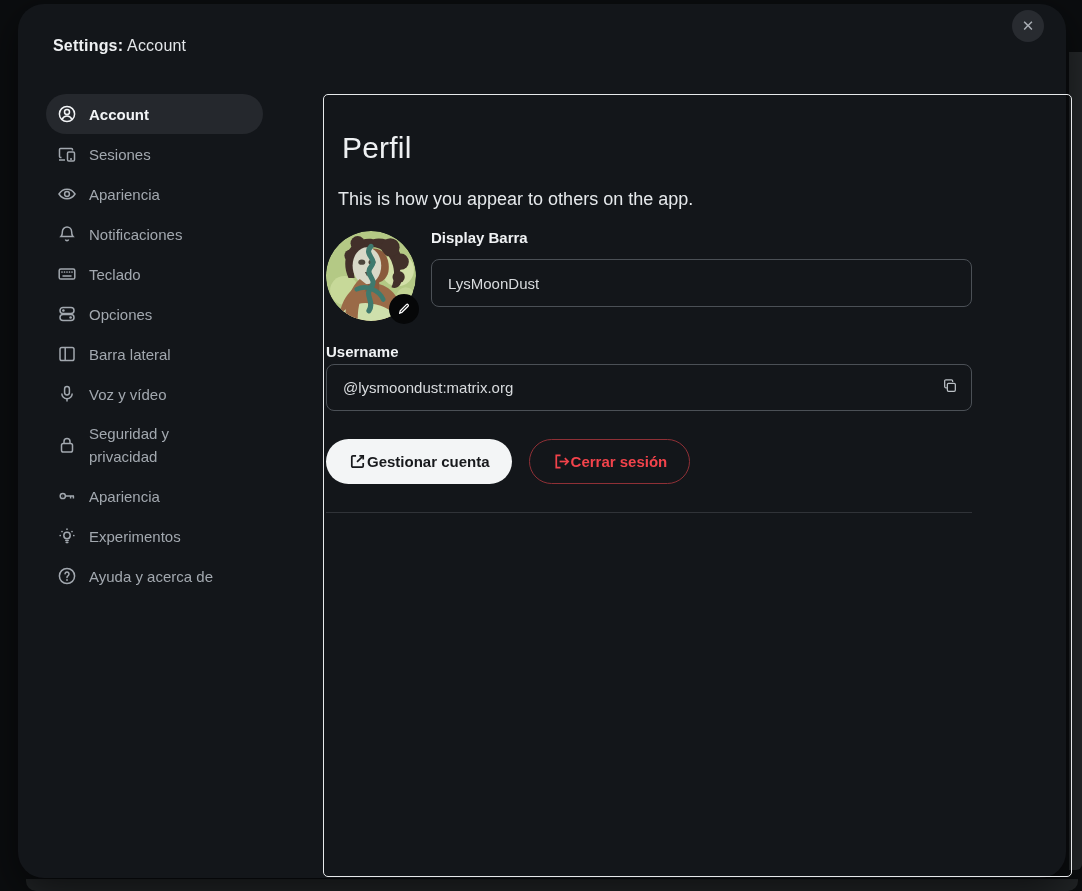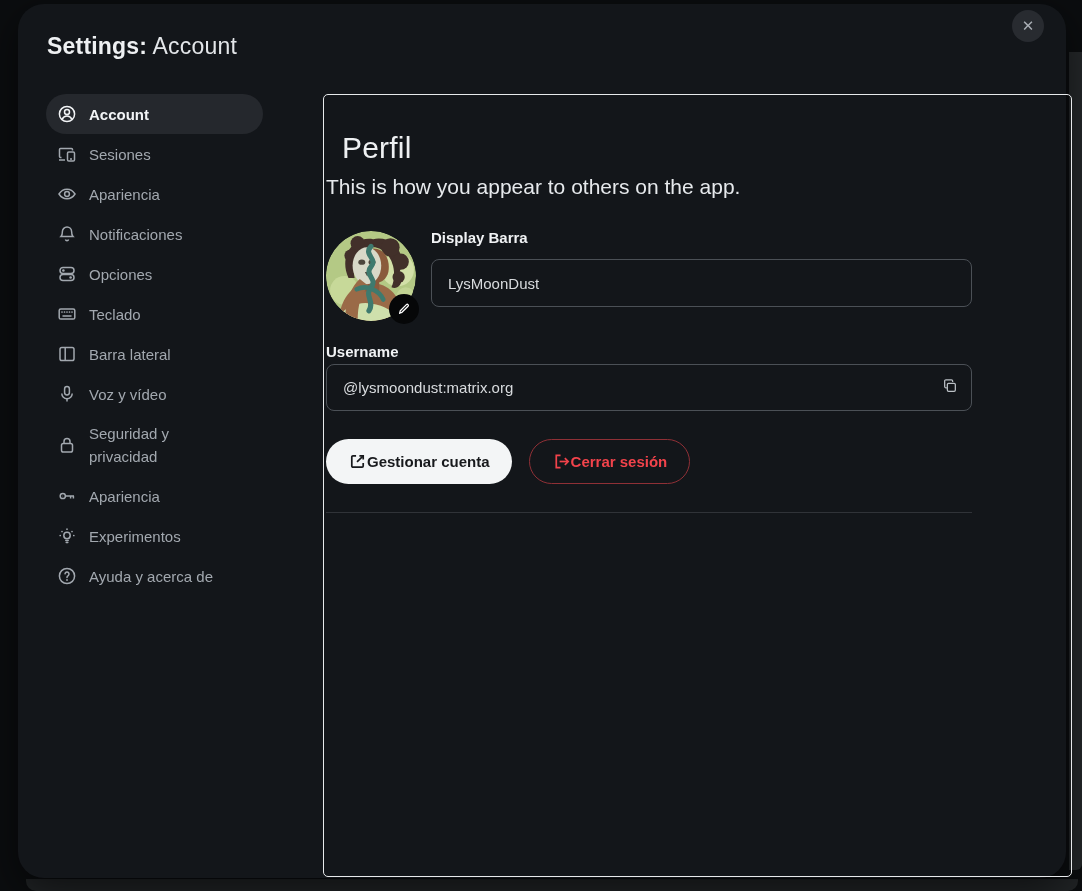--- a/index.html
+++ b/index.html
@@ -12,21 +12,21 @@
   
   .right-strip{position:absolute;right:0;top:52px;width:13px;height:818px;background:#242729;border-radius:0 0 6px 0;}
   .bottom-strip{position:absolute;left:26px;right:4px;bottom:0;height:12px;background:#202325;border-radius:0 0 10px 10px;}
 
   
   .modal{
     position:absolute;left:18px;top:4px;width:1048px;height:874px;
     background:#13161a;border-radius:26px;
     box-shadow:0 12px 40px rgba(0,0,0,.55);
   }
-  .modal-title{position:absolute;left:29px;top:26px;font-size:23px;line-height:32px;color:#eef0f2;letter-spacing:.2px;}
+  .modal-title{position:absolute;left:35px;top:26px;font-size:16px;line-height:32px;color:#eef0f2;letter-spacing:.2px;}
   .modal-title .bold{font-weight:700;}
   .modal-title .section{font-weight:400;color:#e3e6e9;}
   .close-btn{
     position:absolute;right:22px;top:6px;width:32px;height:32px;border-radius:50%;
     background:#282b30;border:none;color:#a9aeb4;font-size:15px;line-height:32px;
     text-align:center;cursor:pointer;padding:0;font-family:inherit;
   }
 
   
   .nav{position:absolute;left:28px;top:90px;width:217px;display:flex;flex-direction:column;}
@@ -40,21 +40,21 @@
   .nav-label{font-size:15px;line-height:23px;max-width:150px;}
   .nav-item.selected .nav-label{font-weight:600;}
   .nav-item.two-line{padding-top:8px;padding-bottom:8px;}
 
   
   .panel{
     position:absolute;left:305px;top:90px;width:749px;height:783px;
     border:1.5px solid #e7e9eb;border-radius:5px;background:transparent;box-sizing:border-box;
   }
   .panel h1{position:absolute;left:2px;top:18px;margin:16px;font-size:30px;line-height:38px;font-weight:400;color:#eef0f2;letter-spacing:.2px;}
-  .panel .subtitle{position:absolute;left:2px;top:82px;margin:0;font-size:21px;line-height:20px;color:#e6e9ec;}
+  .panel .subtitle{position:absolute;left:2px;top:82px;margin:12px;font-size:18px;line-height:20px;color:#e6e9ec;}
 
   .avatar-wrap{position:absolute;left:2px;top:136px;width:90px;height:90px;cursor:pointer;}
   .avatar-wrap svg.avatar{border-radius:50%;display:block;}
   .edit-badge{
     position:absolute;right:-3px;bottom:-3px;width:30px;height:30px;border-radius:50%;
     background:#060708;display:flex;align-items:center;justify-content:center;cursor:pointer;
   }
 
   .field-label{position:absolute;font-size:15px;font-weight:600;color:#f0f2f4;line-height:20px;}
   .lbl-display{left:107px;top:133px;}
@@ -139,38 +139,38 @@
           <path d="M10 3a4.6 4.6 0 0 0-4.6 4.6c0 3.6-1.4 5-1.4 5h12s-1.4-1.4-1.4-5A4.6 4.6 0 0 0 10 3z"></path>
           <path d="M8.4 15.6a1.7 1.7 0 0 0 3.2 0"></path>
         </svg>
       </span>
       <span class="nav-label">Notificaciones</span>
     </div>
 
     <div class="nav-item">
       <span class="nav-icon">
         <svg width="20" height="20" viewBox="0 0 20 20" fill="none" stroke="#a2a8af" stroke-width="1.5">
+          <rect x="2.2" y="5" width="15.6" height="10" rx="1.6"></rect>
+          <path d="M5 8h.01M7.5 8h.01M10 8h.01M12.5 8h.01M15 8h.01" stroke-linecap="round" stroke-width="1.7"></path>
+          <path d="M6 12h8" stroke-linecap="round"></path>
+        </svg>
+      </span>
+      <span class="nav-label">Teclado</span>
+    </div>
+
+    <div class="nav-item">
+      <span class="nav-icon">
+        <svg width="20" height="20" viewBox="0 0 20 20" fill="none" stroke="#a2a8af" stroke-width="1.5">
           <rect x="3" y="3.5" width="14" height="6" rx="3"></rect>
           <circle cx="6.4" cy="6.5" r="1.3" fill="#a2a8af" stroke="none"></circle>
           <rect x="3" y="10.5" width="14" height="6" rx="3"></rect>
           <circle cx="13.6" cy="13.5" r="1.3" fill="#a2a8af" stroke="none"></circle>
         </svg>
       </span>
       <span class="nav-label">Opciones</span>
-    </div>
-
-    <div class="nav-item">
-      <span class="nav-icon">
-        <svg width="20" height="20" viewBox="0 0 20 20" fill="none" stroke="#a2a8af" stroke-width="1.5">
-          <rect x="2.2" y="5" width="15.6" height="10" rx="1.6"></rect>
-          <path d="M5 8h.01M7.5 8h.01M10 8h.01M12.5 8h.01M15 8h.01" stroke-linecap="round" stroke-width="1.7"></path>
-          <path d="M6 12h8" stroke-linecap="round"></path>
-        </svg>
-      </span>
-      <span class="nav-label">Teclado</span>
     </div>
 
     <div class="nav-item">
       <span class="nav-icon">
         <svg width="20" height="20" viewBox="0 0 20 20" fill="none" stroke="#a2a8af" stroke-width="1.5">
           <rect x="3" y="3.5" width="14" height="13" rx="1.8"></rect>
           <path d="M8.2 3.5v13"></path>
         </svg>
       </span>
       <span class="nav-label">Barra lateral</span>

